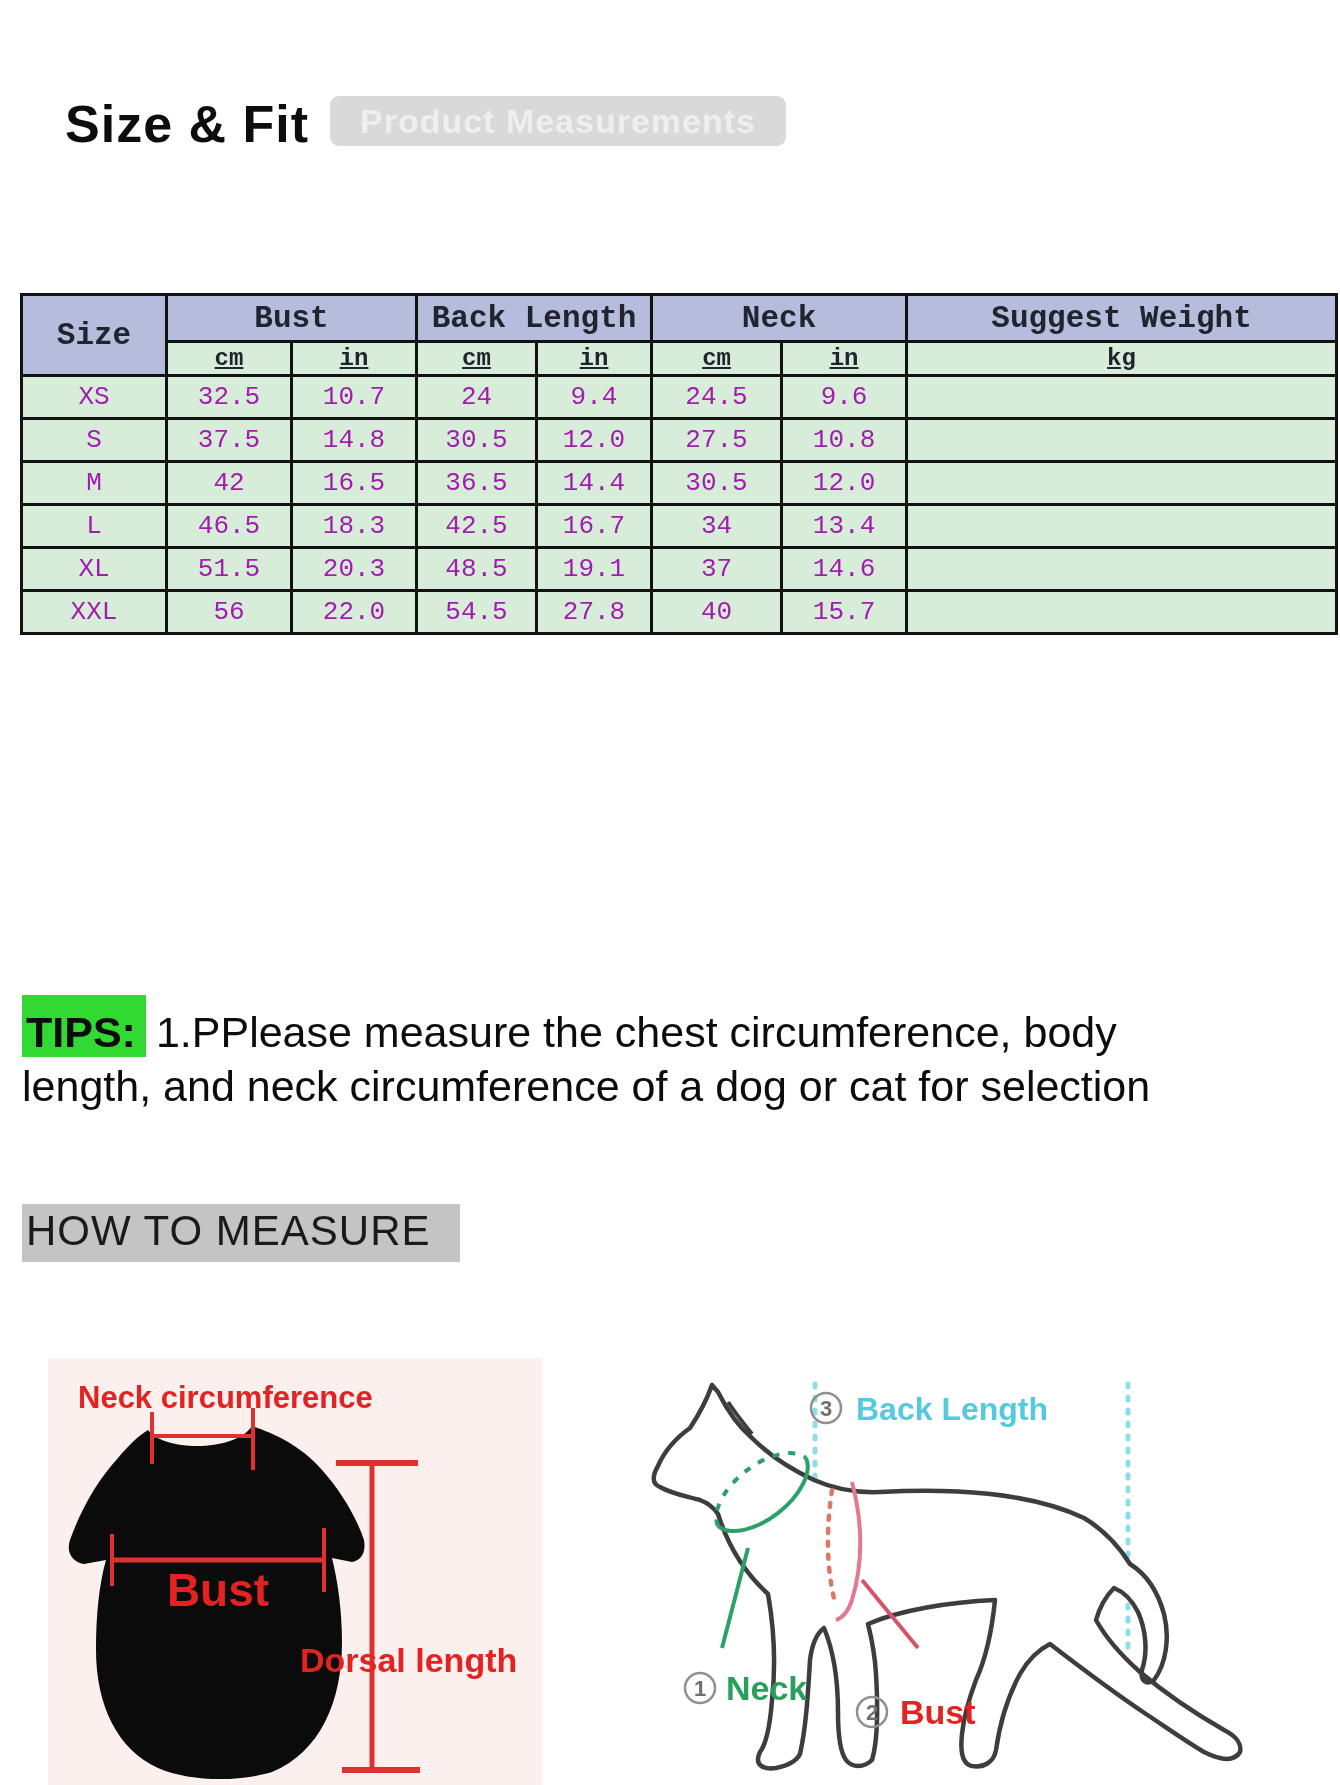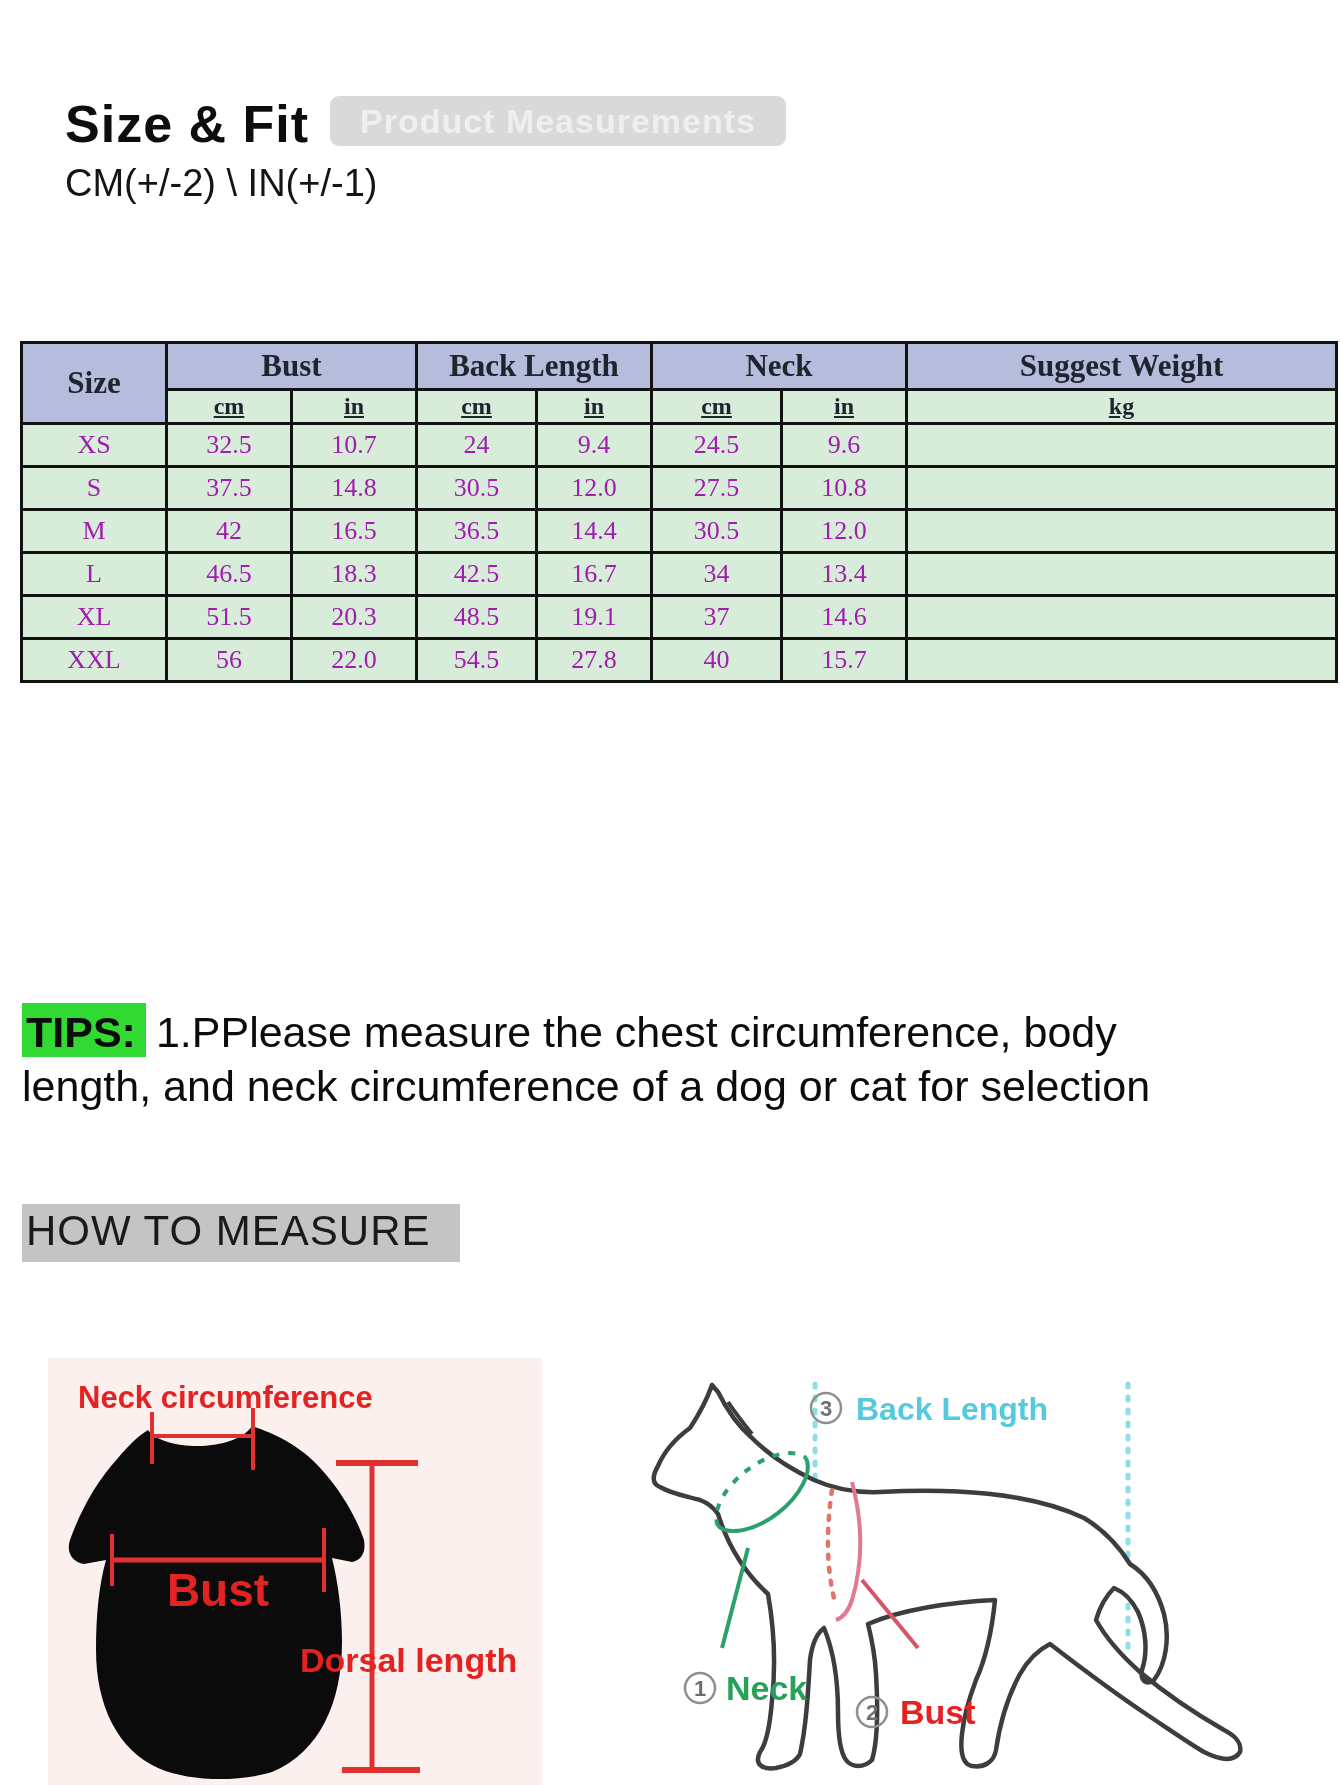--- a/index.html
+++ b/index.html
@@ -8,30 +8,30 @@
 
   
   .size-fit{position:absolute;left:65px;top:94px;font-size:52px;font-weight:bold;color:#0d0d0d;letter-spacing:1px;}
   .badge{position:absolute;left:330px;top:96px;height:50px;line-height:50px;padding:0 30px;
          background:#d9d9d9;border-radius:9px;font-size:34px;color:#efefef;font-weight:bold;letter-spacing:1px;}
   .tolerance{position:absolute;left:65px;top:162px;font-size:38px;color:#141414;}
 
   
   #table-wrap{position:absolute;left:20px;top:293px;width:1318px;}
   table.size{border-collapse:collapse;width:100%;table-layout:fixed;
-             font-family:Liberation Serif, serif;color:#20242e;margin-top:48px;}
+             font-family:Liberation Mono, monospace;color:#20242e;}
   table.size th,table.size td{border:3px solid #121212;text-align:center;padding:0;}
   tr.grp th{background:#b6bcdb;height:44px;font-size:31px;font-weight:bold;}
   th.sizehead{background:#b6bcdb;font-size:32px;font-weight:bold;}
   tr.units th{background:#d7ecd9;height:31px;font-size:24px;font-weight:bold;text-decoration:underline;}
   tr.data td{background:#d7ecd9;height:40px;font-size:26px;color:#a21caf;}
 
   
   #tips{position:absolute;left:22px;top:1005px;width:1312px;font-size:43px;line-height:54px;color:#0c0c0c;}
-  .tips-hl{background:#33d933;font-weight:bold;padding:5px 10px 1px 4px;margin-right:10px;}
+  .tips-hl{background:#33d933;font-weight:bold;padding:13px 10px 1px 4px;margin-right:10px;}
   #how-to{position:absolute;left:22px;top:1204px;background:#c4c4c4;color:#1a1a1a;
           font-size:42px;padding:3px 29px 7px 4px;letter-spacing:1px;}
 
   
   #pink-panel{position:absolute;left:48px;top:1358px;width:494px;height:427px;background:#fbf0ee;}
   svg{position:absolute;}
   #shirt-svg{left:40px;top:1330px;}
   #dog-svg{left:600px;top:1330px;}
   .redtxt{fill:#e32222;font-family:"Liberation Sans",sans-serif;font-weight:bold;}
   .cyantxt{fill:#55c9de;font-family:"Liberation Sans",sans-serif;font-weight:bold;}
@@ -39,21 +39,20 @@
   .numcirc{stroke:#8f8f8f;fill:none;stroke-width:2.5;}
   .numtxt{fill:#6f6f6f;font-family:"Liberation Sans",sans-serif;font-weight:bold;font-size:22px;text-anchor:middle;}
 </style>
 </head>
 <body>
 
 <div id="page">
 
   <div class="size-fit">Size &amp; Fit</div>
   <div class="badge">Product Measurements</div>
-  <div class="tolerance">CM(+/-2) \ IN(+/-1)</div>
 
   <div id="table-wrap">
     <table class="size">
       <colgroup>
         <col style="width:145px">
           <col style="width:125px">
           <col style="width:125px">
         <col style="width:120px">
           <col style="width:115px">
           <col style="width:130px">

